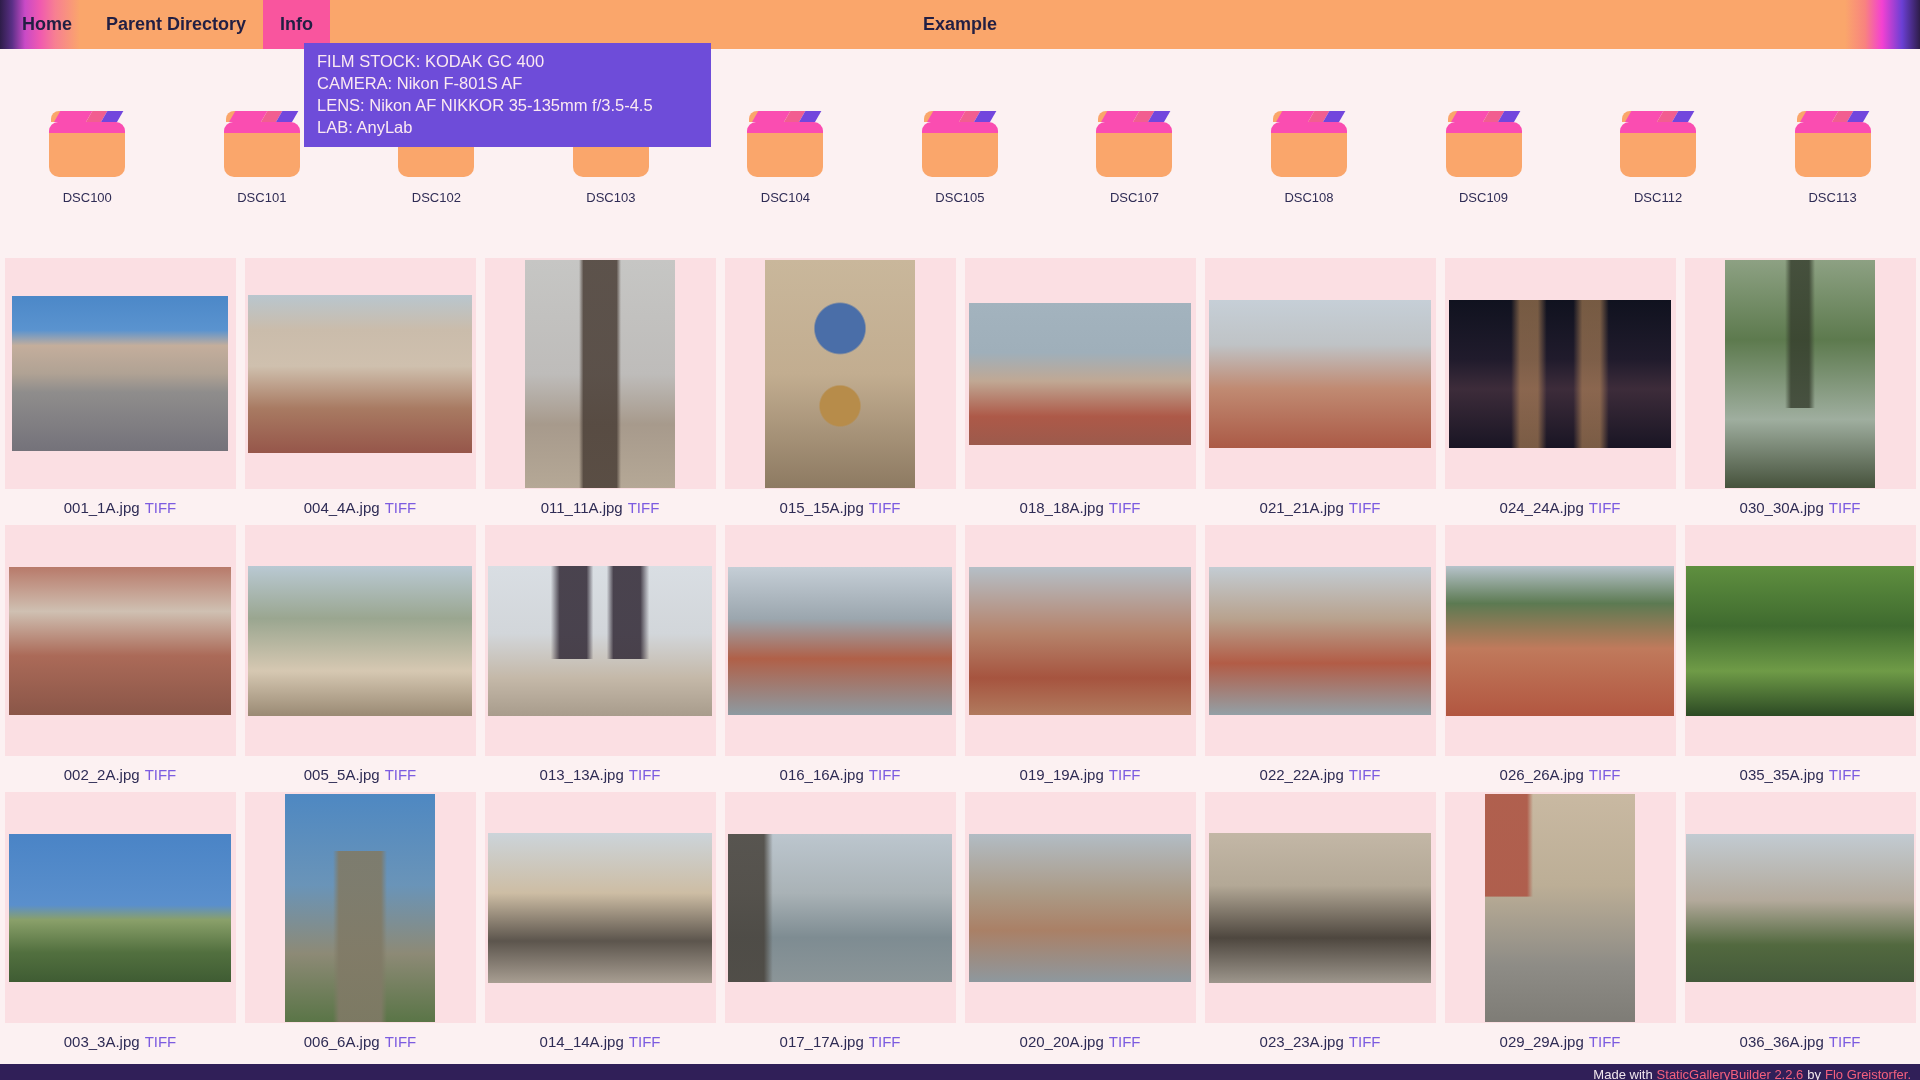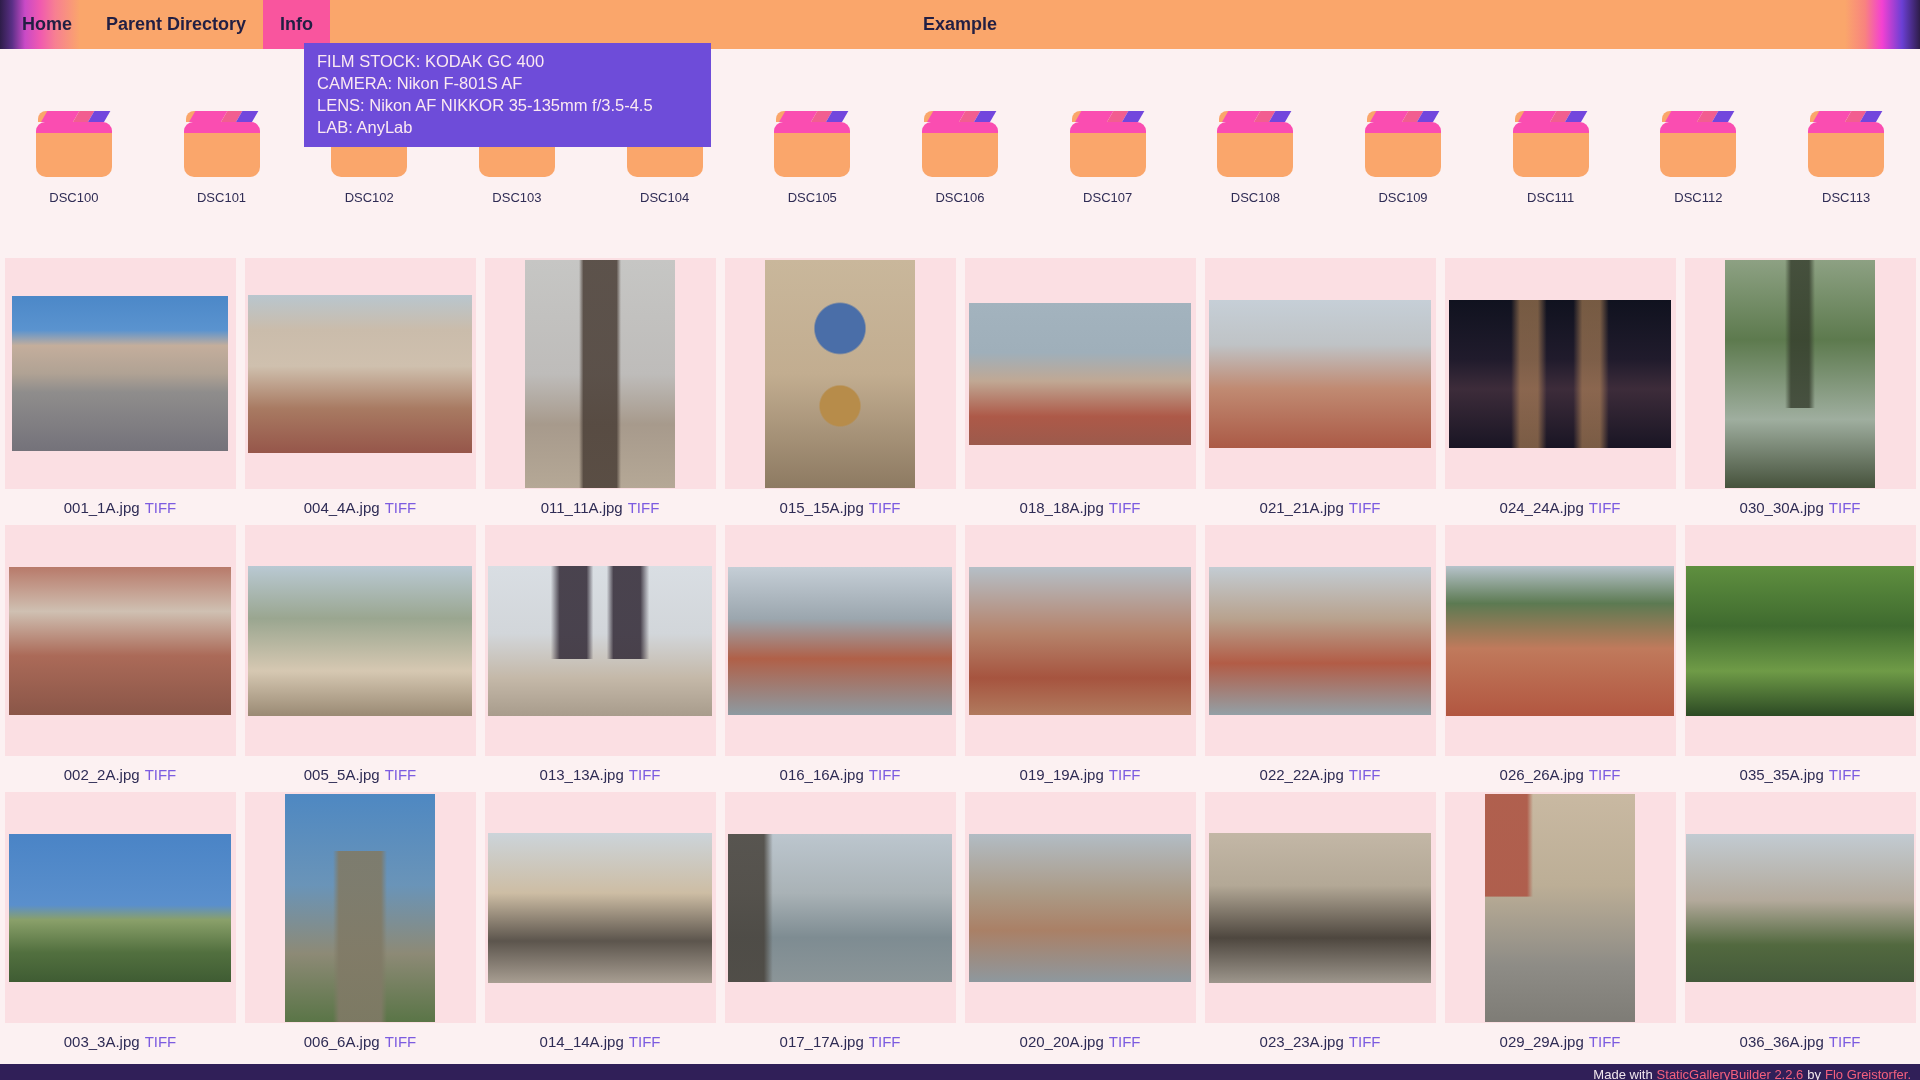--- a/index.html
+++ b/index.html
@@ -167,33 +167,20 @@
           <i class="t-magenta"></i>
           <i class="t-rose"></i>
           <i class="t-purple"></i>
         </span>
       <span class="f-bar"></span>
       <span class="f-body"></span>
     </span>
     <span class="folder-label">DSC105</span>
   </a>
 
-  <a class="folder">
-    <span class="folder-icon">
-      <span class="f-tabs">
-          <i class="t-orange"></i>
-          <i class="t-magenta"></i>
-          <i class="t-rose"></i>
-          <i class="t-purple"></i>
-        </span>
-      <span class="f-bar"></span>
-      <span class="f-body"></span>
-    </span>
-    <span class="folder-label">DSC106</span>
-  </a>
 
   <a class="folder">
     <span class="folder-icon">
       <span class="f-tabs">
           <i class="t-orange"></i>
           <i class="t-magenta"></i>
           <i class="t-rose"></i>
           <i class="t-purple"></i>
         </span>
       <span class="f-bar"></span>
@@ -224,33 +211,20 @@
           <i class="t-rose"></i>
           <i class="t-purple"></i>
         </span>
       <span class="f-bar"></span>
       <span class="f-body"></span>
     </span>
     <span class="folder-label">DSC109</span>
   </a>
 
 
-  <a class="folder">
-    <span class="folder-icon">
-      <span class="f-tabs">
-          <i class="t-orange"></i>
-          <i class="t-magenta"></i>
-          <i class="t-rose"></i>
-          <i class="t-purple"></i>
-        </span>
-      <span class="f-bar"></span>
-      <span class="f-body"></span>
-    </span>
-    <span class="folder-label">DSC111</span>
-  </a>
 
   <a class="folder">
     <span class="folder-icon">
       <span class="f-tabs">
           <i class="t-orange"></i>
           <i class="t-magenta"></i>
           <i class="t-rose"></i>
           <i class="t-purple"></i>
         </span>
       <span class="f-bar"></span>

